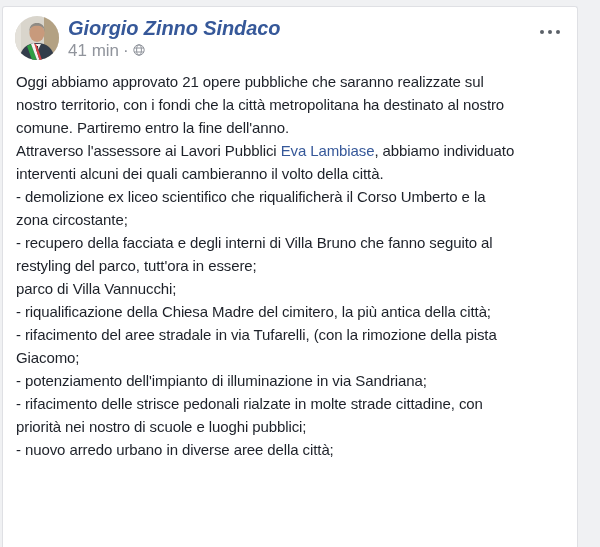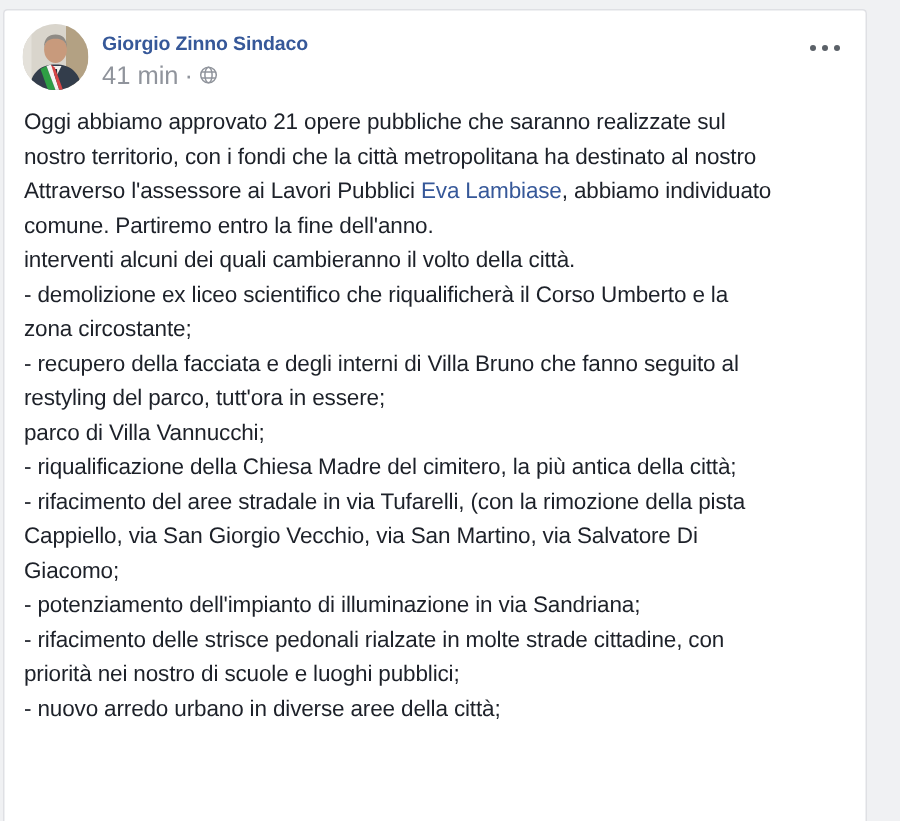--- a/index.html
+++ b/index.html
@@ -23,22 +23,22 @@
   }
   .avatar {
     width: 44px; height: 44px; flex: none;
     border-radius: 50%; overflow: hidden;
     box-shadow: 0 0 0 1px rgba(0,0,0,.08) inset;
     cursor: pointer;
   }
   .avatar svg { display: block; }
   .header-info { margin-left: 9px; padding-top: 3px; }
   .author-name {
-    font-size: 13px; font-weight: bold; color: #365899;
-    line-height: 19px; letter-spacing: -0.1px; cursor: pointer;
+    font-size: 20px; font-weight: bold; color: #365899;
+    line-height: 19px; letter-spacing: -0.1px; cursor: pointer; font-style: italic;
   }
   .meta-row {
     margin-top: 2px; font-size: 17px; color: #90949c;
     display: flex; align-items: center;
   }
   .meta-sep { margin: 0 4px; }
   .globe-icon { display: inline-block; margin-top: 1px; }
   .more-btn {
     position: absolute; top: 14px; right: 12px;
     width: 30px; height: 22px;
@@ -109,31 +109,30 @@
         <i></i>
           <i></i>
           <i></i>
       </span>
     </div>
   </div>
 
   <div class="post-body">
       <div class="post-line">Oggi abbiamo approvato 21 opere pubbliche che saranno realizzate sul</div>
       <div class="post-line">nostro territorio, con i fondi che la città metropolitana ha destinato al nostro</div>
+      <div class="post-line">comune. Partiremo entro la fine dell'anno.</div>
       <div class="post-line"><span>Attraverso l'assessore ai Lavori Pubblici </span><span class="text-link">Eva Lambiase</span><span>, abbiamo individuato</span></div>
-      <div class="post-line">comune. Partiremo entro la fine dell'anno.</div>
       <div class="post-line">interventi alcuni dei quali cambieranno il volto della città.</div>
       <div class="post-line">- demolizione ex liceo scientifico che riqualificherà il Corso Umberto e la</div>
       <div class="post-line">zona circostante;</div>
       <div class="post-line">- recupero della facciata e degli interni di Villa Bruno che fanno seguito al</div>
       <div class="post-line">restyling del parco, tutt'ora in essere;</div>
       <div class="post-line">parco di Villa Vannucchi;</div>
       <div class="post-line">- riqualificazione della Chiesa Madre del cimitero, la più antica della città;</div>
       <div class="post-line">- rifacimento del aree stradale in via Tufarelli, (con la rimozione della pista</div>
-      <div class="post-line">Cappiello, via San Giorgio Vecchio, via San Martino, via Salvatore Di</div>
       <div class="post-line">Giacomo;</div>
       <div class="post-line">- potenziamento dell'impianto di illuminazione in via Sandriana;</div>
       <div class="post-line">- rifacimento delle strisce pedonali rialzate in molte strade cittadine, con</div>
       <div class="post-line">priorità nei nostro di scuole e luoghi pubblici;</div>
       <div class="post-line">- nuovo arredo urbano in diverse aree della città;</div>
     </div>
 
 </div>
 
 </body></html>

